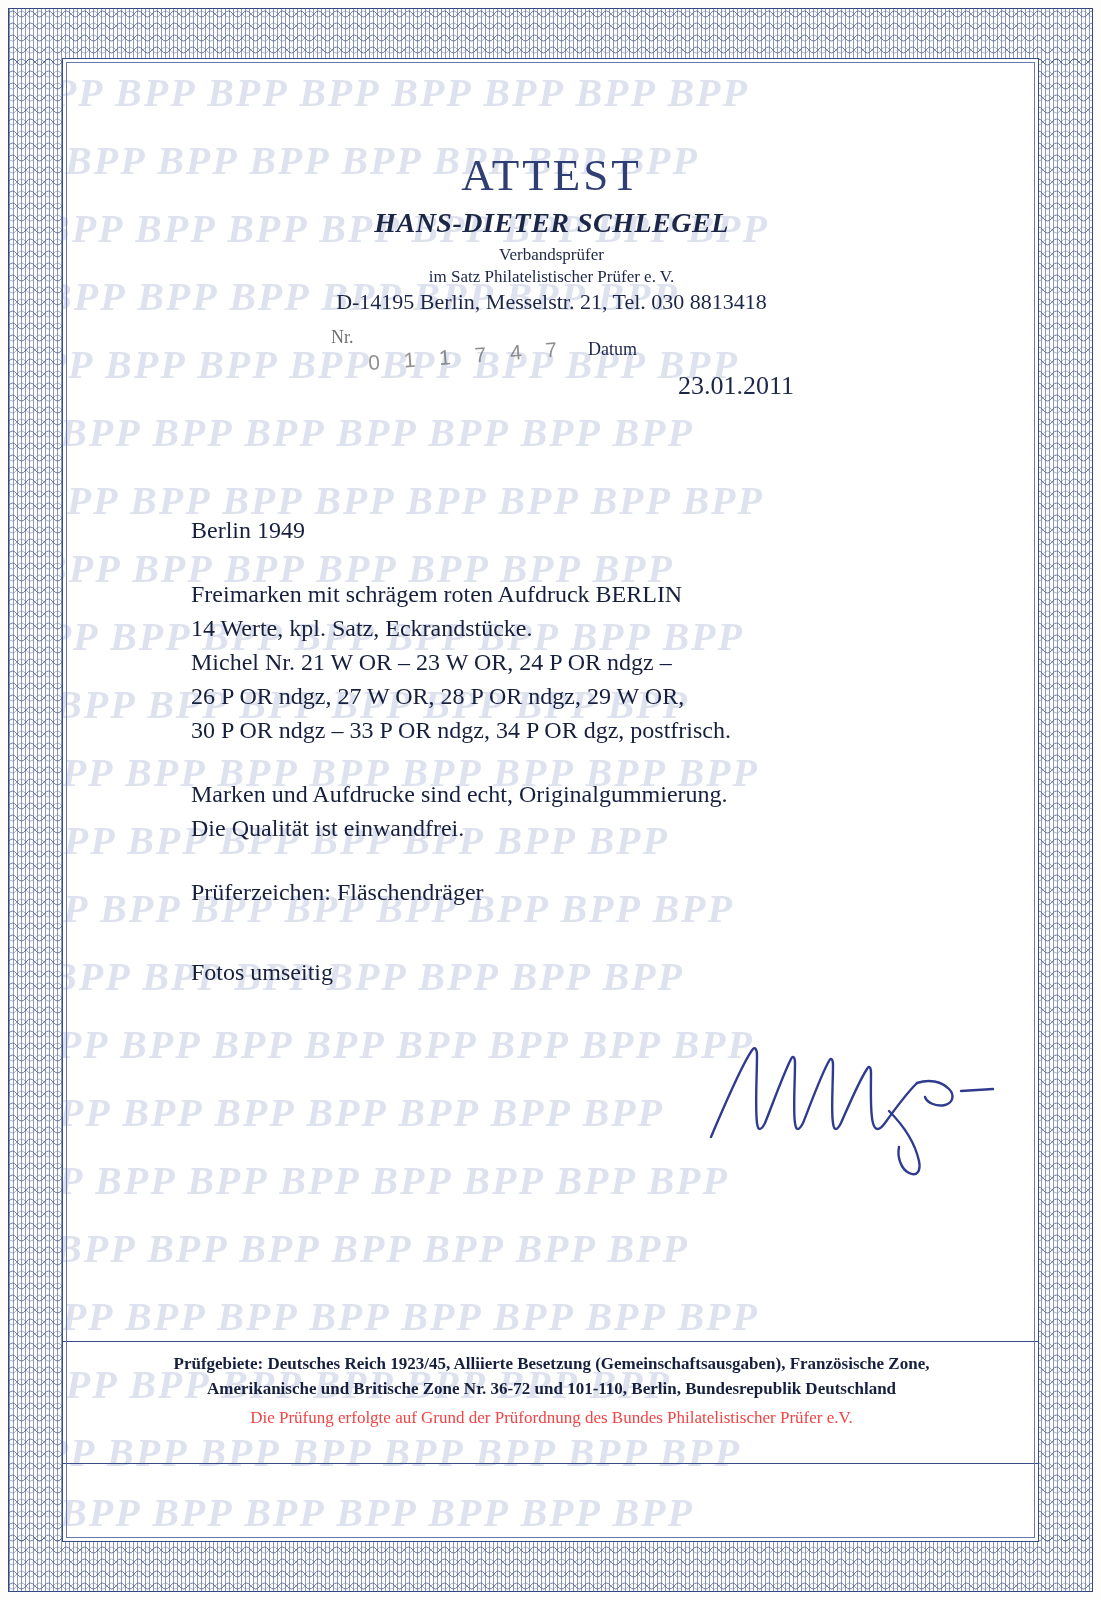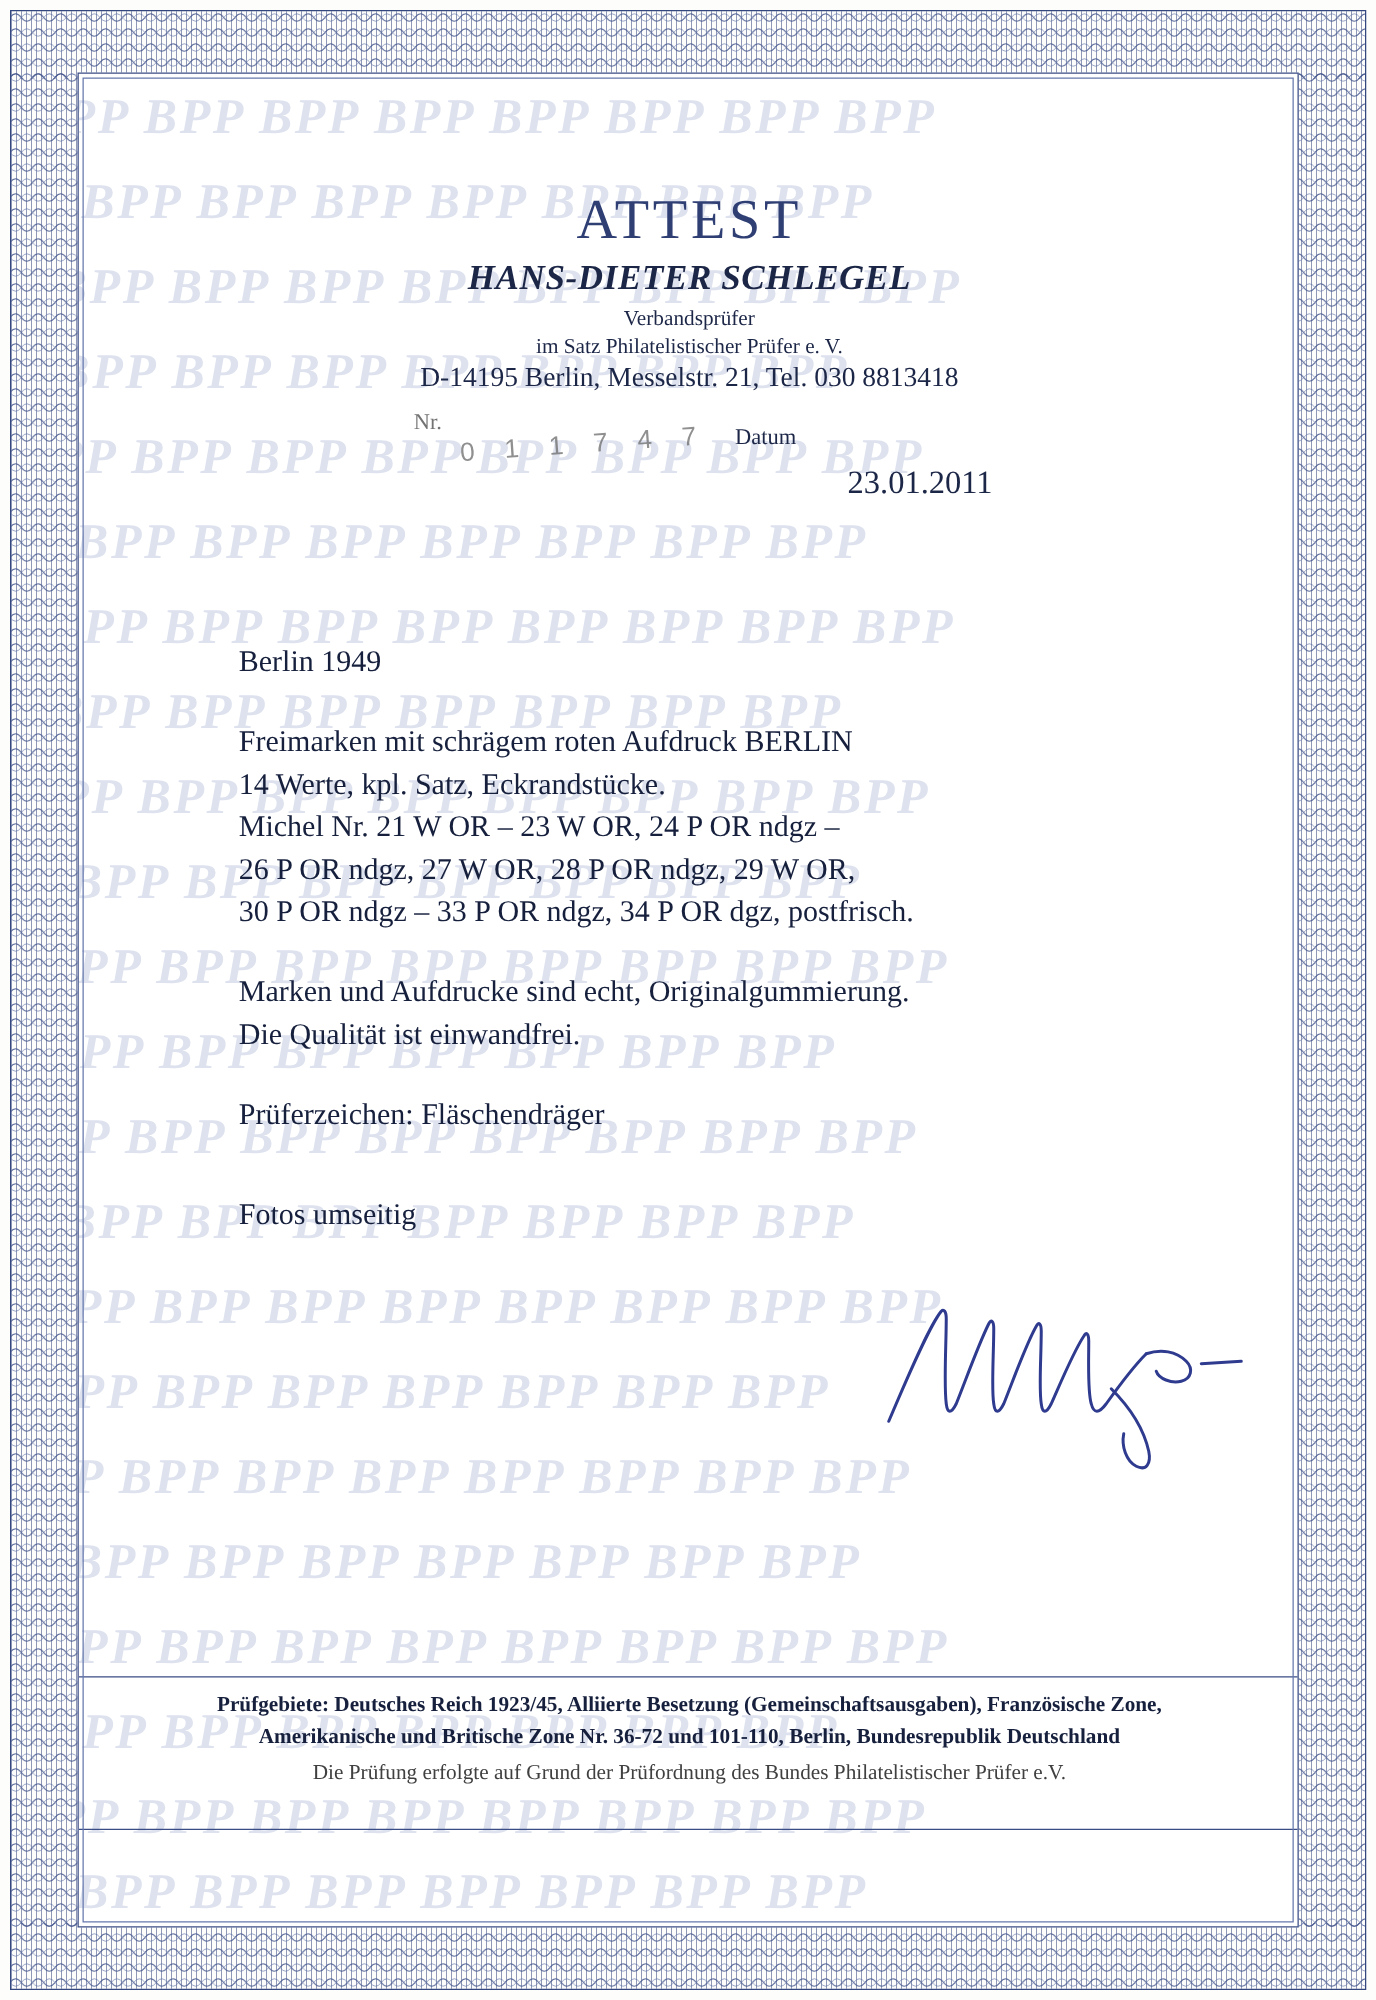--- a/index.html
+++ b/index.html
@@ -206,21 +206,21 @@
     color: #16203d;
   }
   .footer-line {
     font-size: 17px;
     line-height: 25px;
     font-weight: bold;
   }
   .footer-sub {
     font-size: 17px;
     line-height: 26px;
-    color: #404040;
+    color: #ef4444;
     margin-top: 4px;
   }
   .footer-rule2 {
     position: absolute;
     left: 0;
     top: 1404px;
     width: 977px;
     border-top: 1px solid #3a4c85;
   }
 </style>

